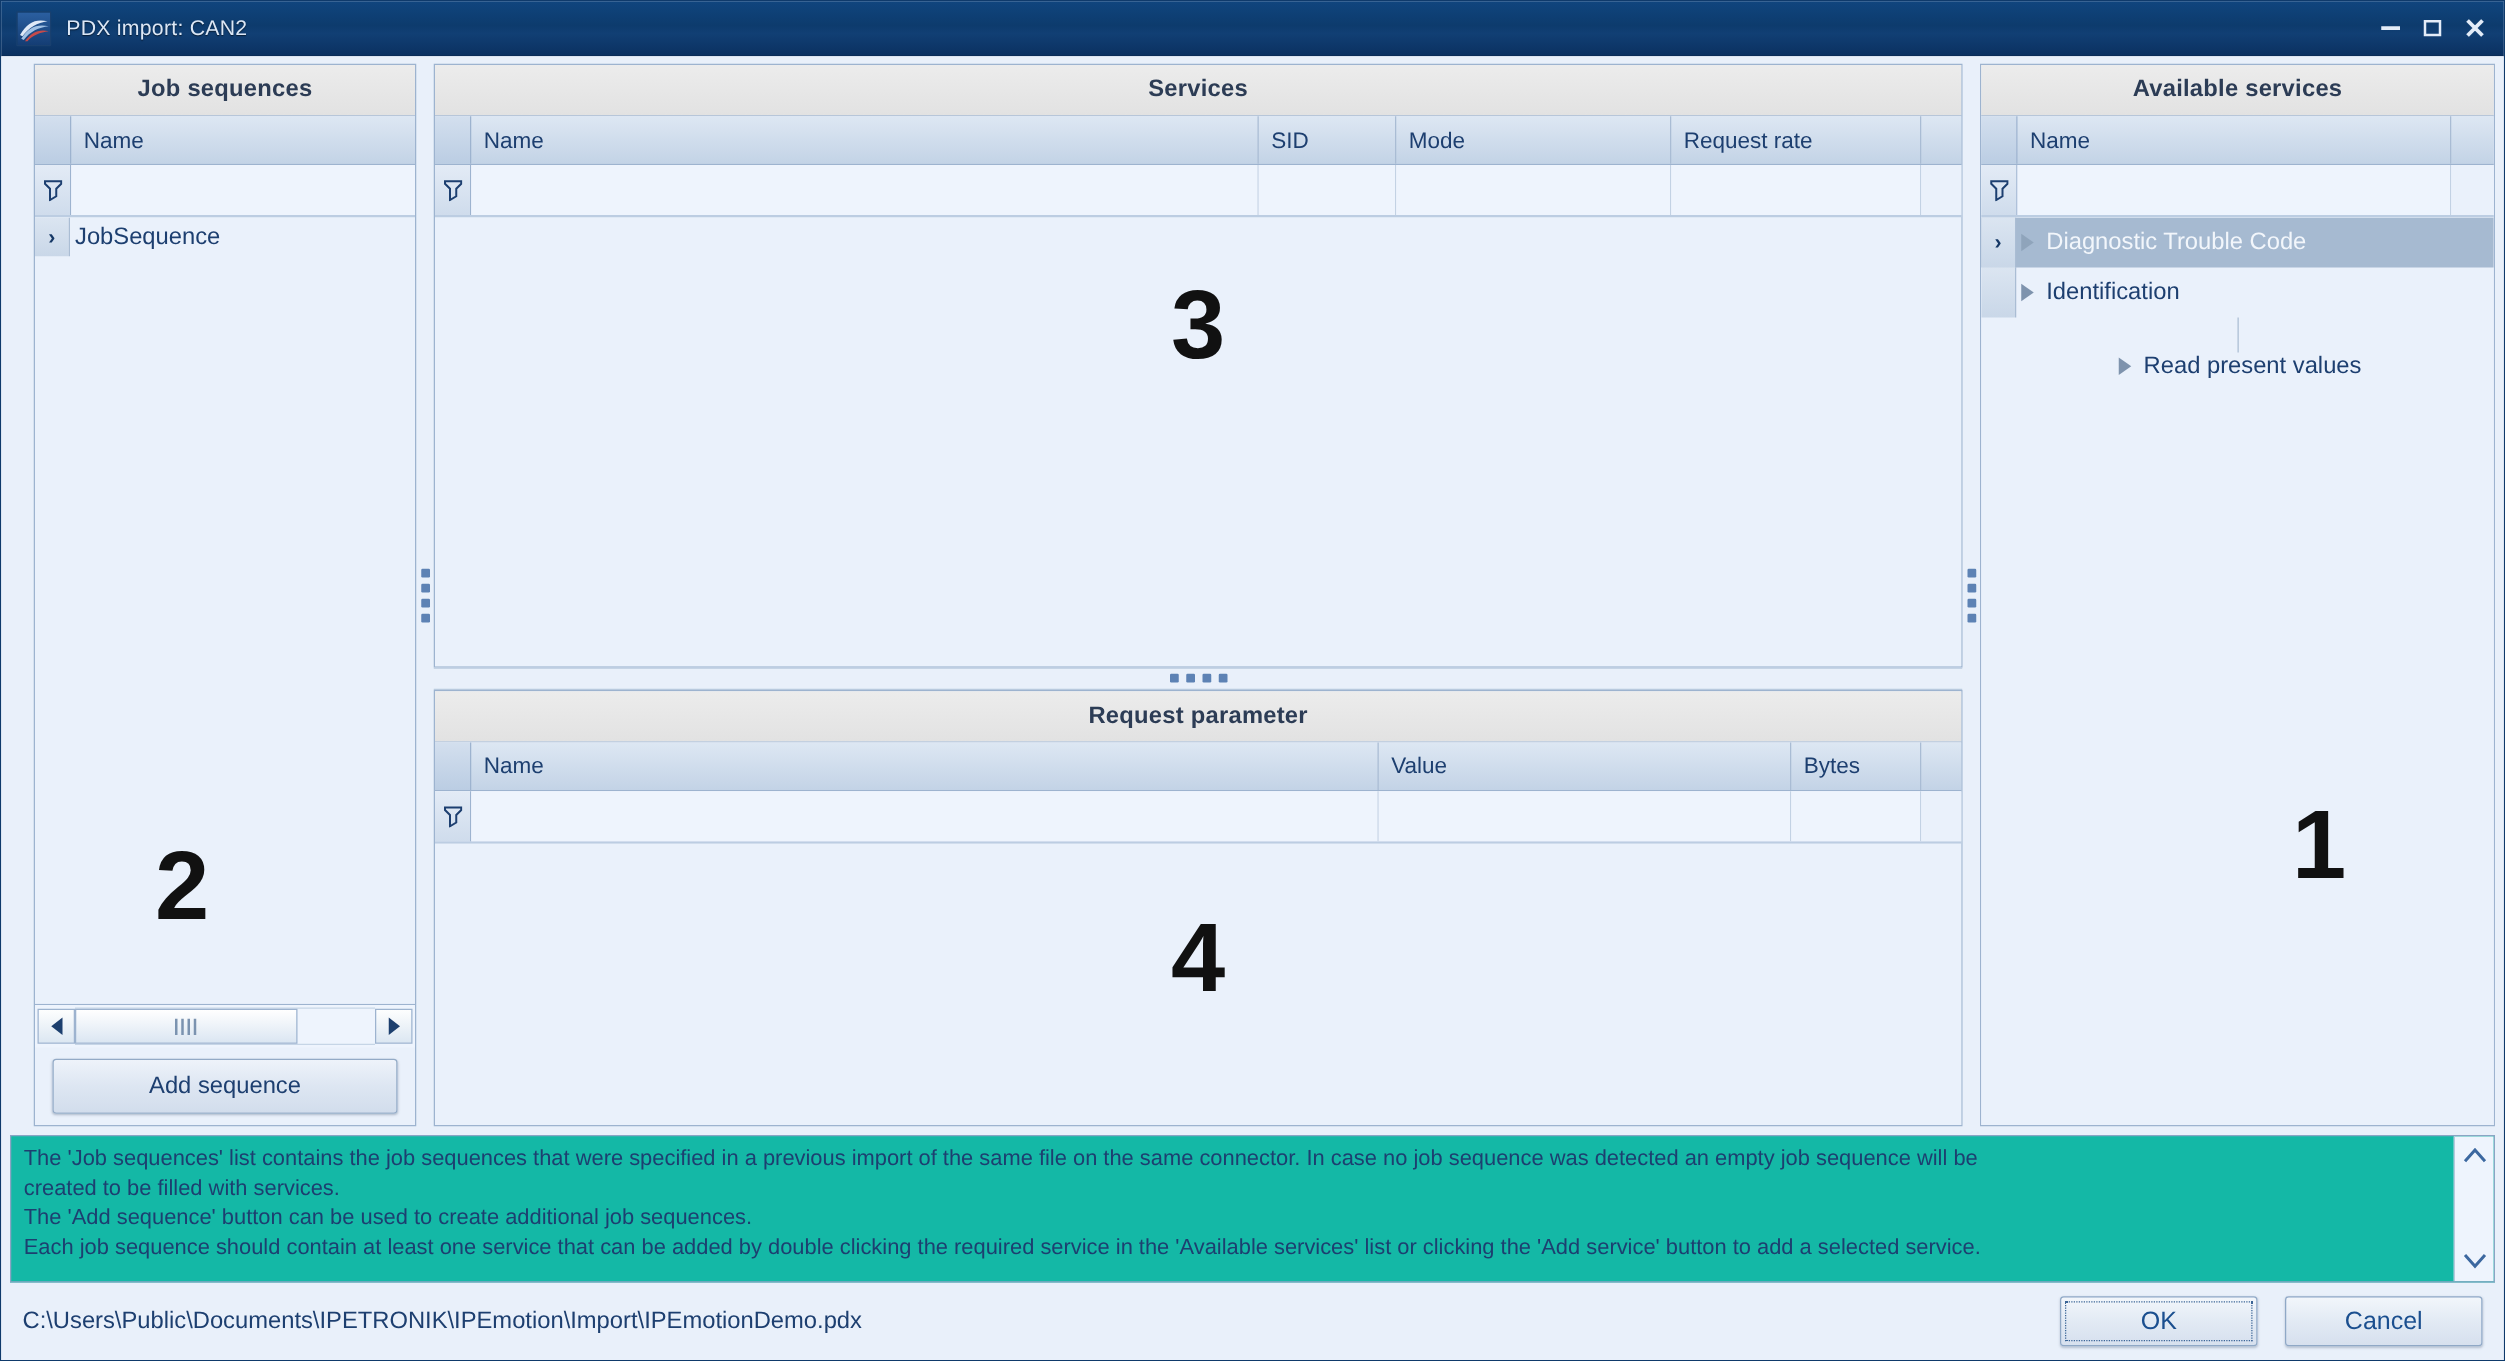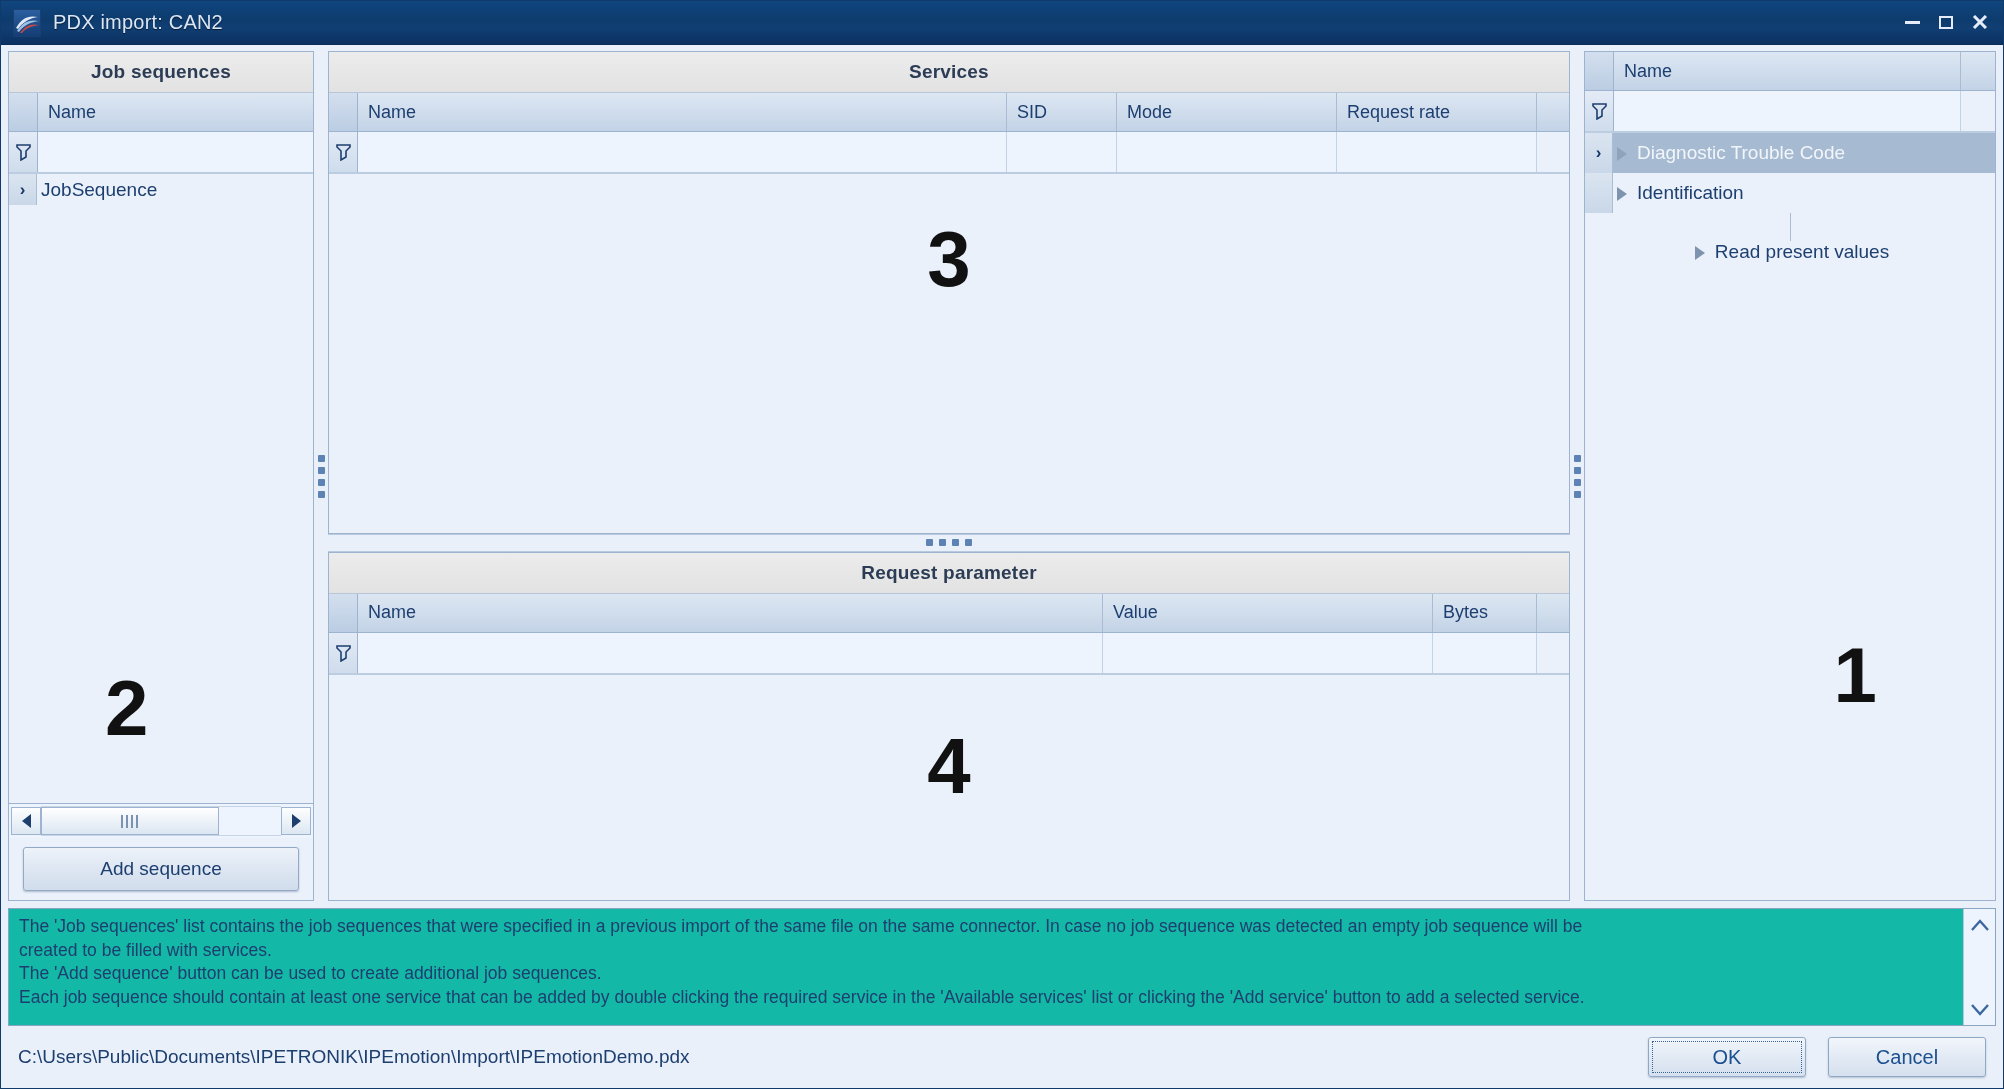--- a/index.html
+++ b/index.html
@@ -26,21 +26,21 @@
     border-bottom:1px solid #0a2c57;
   }
   .title-icon{
     width:26px;height:26px;flex:0 0 26px;margin-right:12px;
     background:linear-gradient(180deg,#2b5fa0,#143d74);
     border:1px solid #19406f;
     position:relative;overflow:hidden;border-radius:1px;
   }
   .title-icon svg{position:absolute;left:0;top:2px;}
   .title-text{
-    color:#dbe7f6;font-size:20px;letter-spacing:.2px;
+    color:#dbe7f6;font-size:17px;letter-spacing:.2px;
     text-shadow:0 1px 1px rgba(0,0,0,.6);
     white-space:nowrap;
   }
   .title-spacer{flex:1 1 auto;}
   .win-btn{
     width:34px;height:34px;display:flex;align-items:center;justify-content:center;
     color:#e3ecf8;font-size:17px;line-height:1;
   }
   .win-btn .glyph-min{display:block;width:15px;height:3px;background:#e3ecf8;}
   .win-btn .glyph-max{display:block;width:14px;height:13px;border:2px solid #e3ecf8;box-sizing:border-box;}
@@ -135,21 +135,21 @@
   }
   .row.selected .tri{border-left-color:#8fa4bb;}
 
   
   .wm{
     position:absolute;font-size:78px;font-weight:bold;color:#111;
     font-family:"Liberation Sans", sans-serif;pointer-events:none;line-height:1;
   }
 
   
-  .col-left{flex:0 0 306px;display:flex;flex-direction:column;}
+  .col-left{flex:0 0 306px;display:flex;flex-direction:column;margin-left:19px;}
   .left-grid{flex:1 1 auto;display:flex;flex-direction:column;min-height:0;}
   .hscroll{
     flex:0 0 34px;display:flex;align-items:center;
     border-top:1px solid #9db3cf;
     background:#eef4fd;padding:2px;box-sizing:border-box;
   }
   .sb-btn{
     width:30px;height:28px;flex:0 0 30px;
     background:linear-gradient(180deg,#fdfefe,#dce7f2);
     border:1px solid #9db3cf;box-sizing:border-box;
@@ -403,20 +403,21 @@
         <span class="dots">
             <i></i>
             <i></i>
             <i></i>
             <i></i>
           </span>
       </div>
 
       <div class="col-right">
         <div class="panel" style="flex:1 1 auto;min-height:0;">
+          <div class="panel-caption">Available services</div>
           <div class="right-grid">
             <div class="grid-head">
               <div class="gutter-cell"></div>
               <div class="hcell" style="flex:1 1 auto;">Name</div>
               <div class="hcell" style="flex:0 0 34px;"></div>
             </div>
             <div class="grid-filter">
               <div class="filter-gutter">
                 <svg width="15" height="18" viewBox="0 0 15 18">
                     <path d="M1 2 h13 v2 l-4 4 v6 l-5 3 v-9 l-4 -4 z" fill="none" stroke="#1d3f70" stroke-width="1.6"></path>

